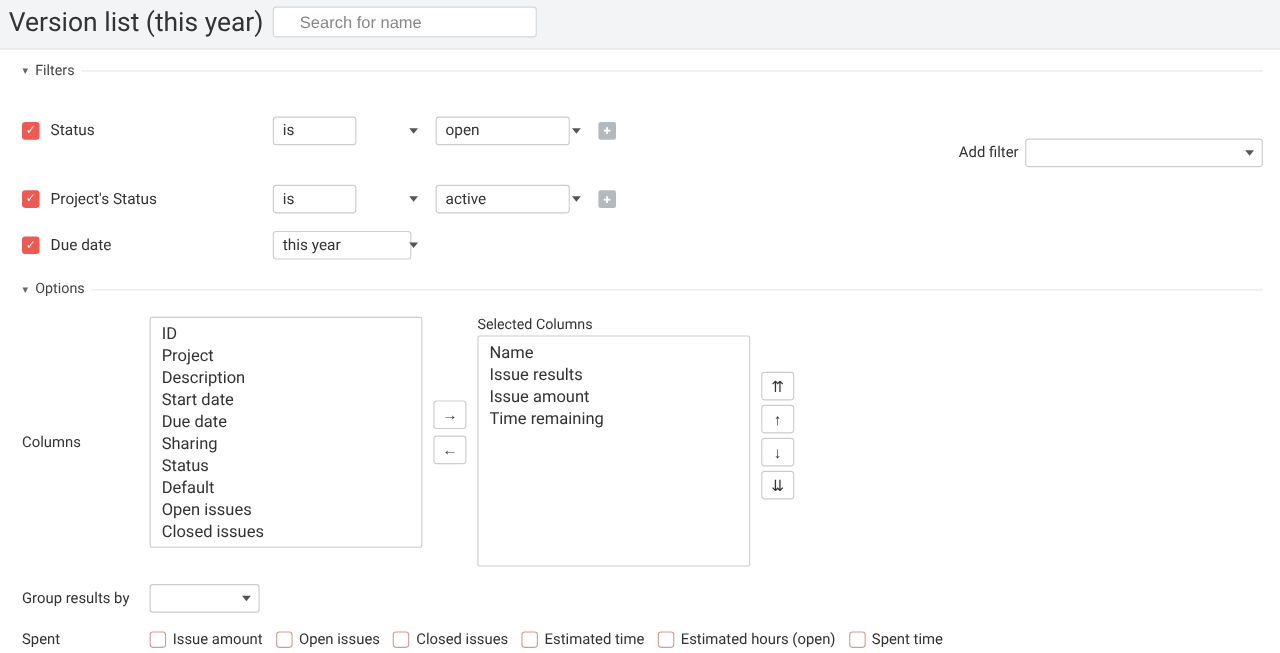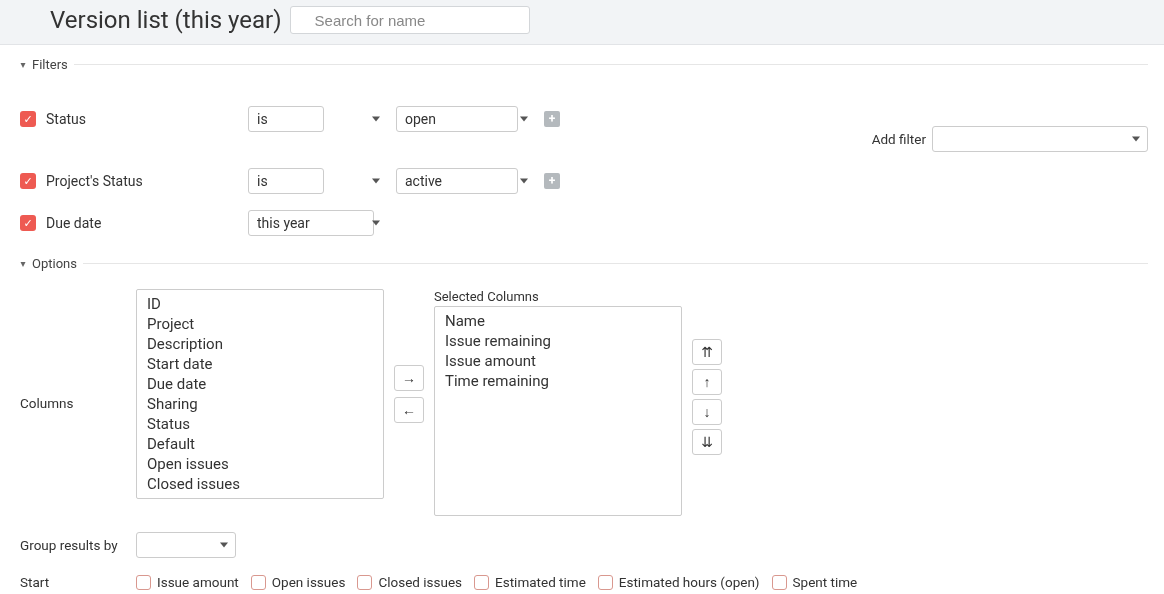--- a/index.html
+++ b/index.html
@@ -12,21 +12,20 @@
     border-bottom: 1px solid #e2e4e7;
     padding: 6px 8px 10px 8px;
     display: flex;
     align-items: center;
   }
   .page-title {
     font-size: 24px;
     font-weight: 400;
     color: #333;
     margin-right: 8px;
-    margin-left: 42px;
   }
   .search-input {
     height: 28px;
     padding: 4px 24px;
     border: 1px solid #d3d6d9;
     border-radius: 3px;
     font-size: 15px;
     width: 240px;
     background: #fff;
     color: #333;
@@ -356,21 +355,21 @@
             </div>
           <div class="tiny-btn">
               <span>←</span>
             </div>
         </div>
 
         <div class="col-block">
           <div class="col-caption">Selected Columns</div>
           <div class="listbox" id="sel-list">
               <div class="item">Name</div>
-              <div class="item">Issue remaining</div>
+              <div class="item">Issue results</div>
               <div class="item">Issue amount</div>
               <div class="item">Time remaining</div>
             </div>
         </div>
 
         <div class="right-buttons">
           <div class="tiny-btn">
               <span>⇈</span>
             </div>
           <div class="tiny-btn">
@@ -392,21 +391,21 @@
       <div>
         <span class="select-wrap">
           <div class="select group-select">
             <span></span>
           </div>
         </span>
       </div>
     </div>
 
     <div class="opt-row">
-      <div class="opt-label">Start</div>
+      <div class="opt-label">Spent</div>
       <div class="totals-line" id="totals-line">
           <label class="out-check">
             <span class="box"></span>
             <span class="lbl">Issue amount</span>
           </label>
           <label class="out-check">
             <span class="box"></span>
             <span class="lbl">Open issues</span>
           </label>
           <label class="out-check">

